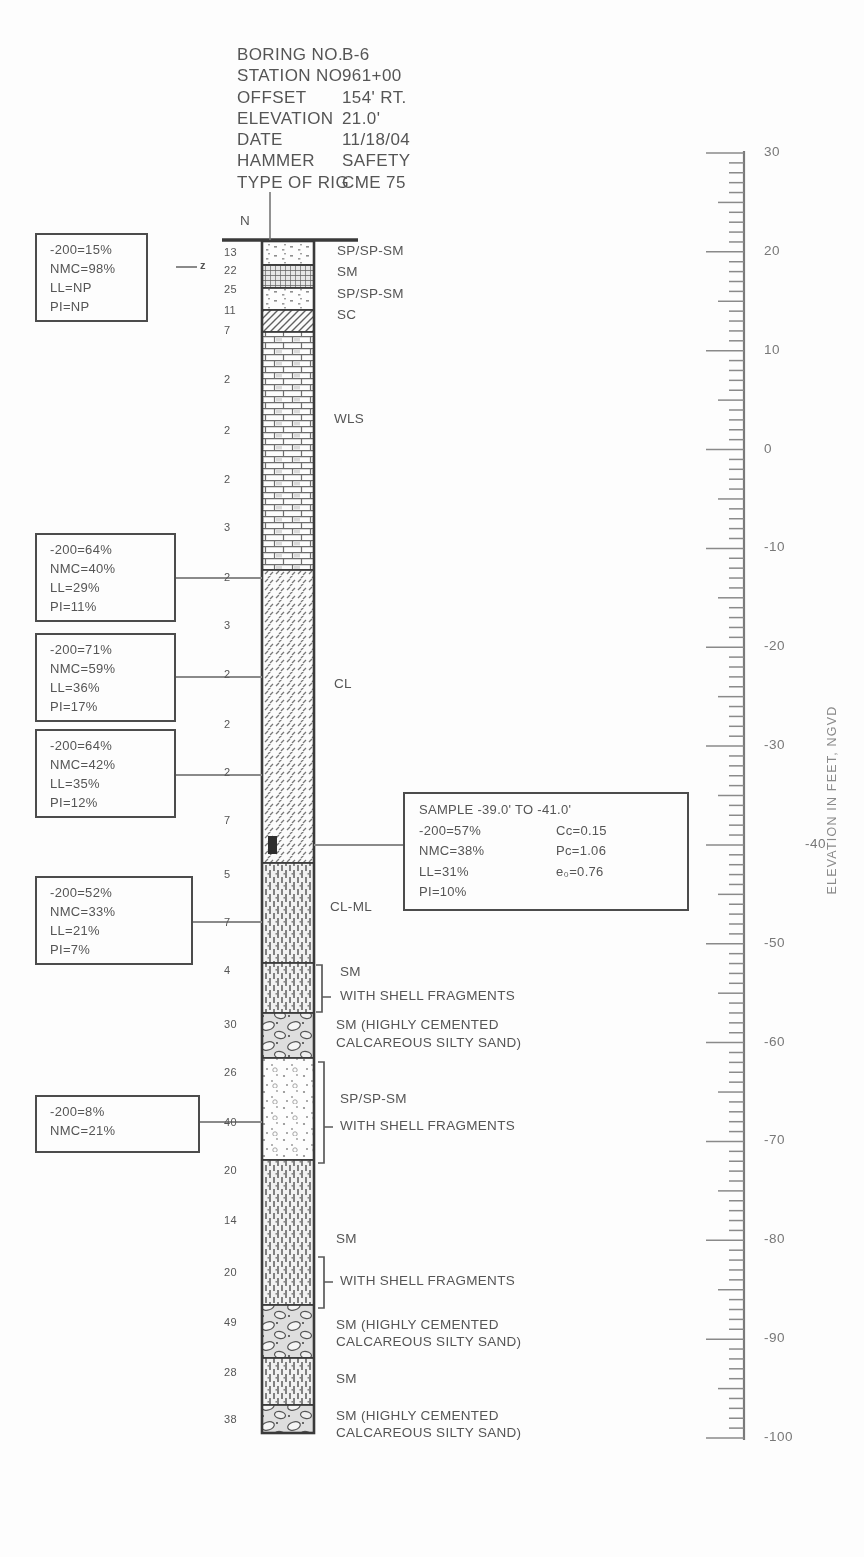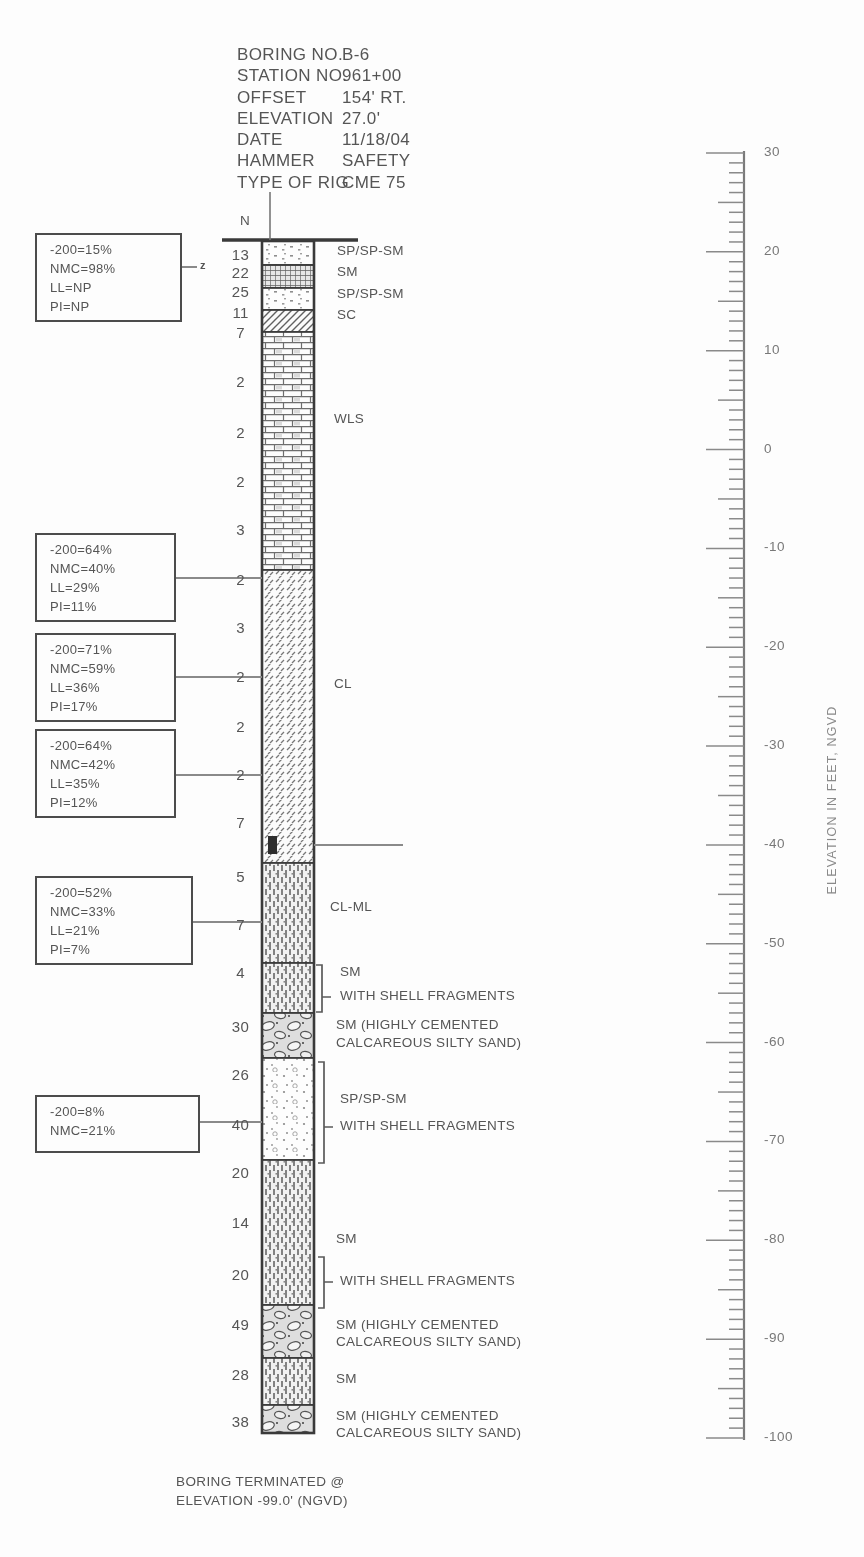--- a/index.html
+++ b/index.html
@@ -7,21 +7,21 @@
     position:relative;width:864px;height:1557px;background:#fdfdfd;
     font-family:"Liberation Sans",sans-serif;color:#555;overflow:hidden;
   }
   svg.linework{position:absolute;left:0;top:0;}
   
   .boring-header{position:absolute;left:237px;top:44px;}
   .hrow{display:flex;line-height:21.3px;font-size:17px;letter-spacing:.4px;white-space:nowrap;}
   .hlabel{width:105px;}
   
   .nlabel{position:absolute;left:240px;top:213px;font-size:13.5px;letter-spacing:.3px;}
-  .nv{position:absolute;left:224px;width:33px;text-align:center;font-size:15px;letter-spacing:.3px;}
+  .nv{position:absolute;left:224px;width:33px;text-align:left;font-size:11px;letter-spacing:.3px;}
   .ll{position:absolute;font-size:13.5px;letter-spacing:.3px;white-space:nowrap;}
   .sl{position:absolute;left:764px;font-size:13.5px;color:#787878;letter-spacing:.5px;}
   
   .callout{
     position:absolute;border:2px solid #4c4c4c;background:#fdfdfd;
     padding:5px 6px 4px 13px;font-size:13px;line-height:19px;letter-spacing:.3px;
     box-sizing:border-box;white-space:nowrap;
   }
   .leadsym{position:absolute;font-size:11px;color:#555;font-weight:bold;}
   
@@ -272,21 +272,21 @@
       <div class="hrow">
         <span class="hlabel">STATION NO.</span>
         <span>961+00</span>
       </div>
       <div class="hrow">
         <span class="hlabel">OFFSET</span>
         <span>154' RT.</span>
       </div>
       <div class="hrow">
         <span class="hlabel">ELEVATION</span>
-        <span>27.0'</span>
+        <span>21.0'</span>
       </div>
       <div class="hrow">
         <span class="hlabel">DATE</span>
         <span>11/18/04</span>
       </div>
       <div class="hrow">
         <span class="hlabel">HAMMER</span>
         <span>SAFETY</span>
       </div>
       <div class="hrow">
@@ -342,21 +342,21 @@
       <div class="ll" style="left: 340px; top: 1118px;">WITH SHELL FRAGMENTS</div>
       <div class="ll" style="left: 336px; top: 1231px;">SM</div>
       <div class="ll" style="left: 340px; top: 1273px;">WITH SHELL FRAGMENTS</div>
       <div class="ll" style="left: 336px; top: 1317px;">SM (HIGHLY CEMENTED</div>
       <div class="ll" style="left: 336px; top: 1334px;">CALCAREOUS SILTY SAND)</div>
       <div class="ll" style="left: 336px; top: 1371px;">SM</div>
       <div class="ll" style="left: 336px; top: 1408px;">SM (HIGHLY CEMENTED</div>
       <div class="ll" style="left: 336px; top: 1425px;">CALCAREOUS SILTY SAND)</div>
     </div>
   <div id="callouts">
-      <div class="callout" style="left: 35px; top: 233px; width: 147px; min-height: 80px;">
+      <div class="callout" style="left: 35px; top: 233px; width: 113px; min-height: 80px;">
         <div>-200=15%</div>
         <div>NMC=98%</div>
         <div>LL=NP</div>
         <div>PI=NP</div>
       </div>
       <div class="leadsym" style="left: 200px; top: 259px;">z</div>
       <div class="callout" style="left: 35px; top: 533px; width: 141px; min-height: 82px;">
         <div>-200=64%</div>
         <div>NMC=40%</div>
         <div>LL=29%</div>
@@ -386,30 +386,42 @@
       </div>
     </div>
   <div id="scale-labels">
       <div class="sl" style="top: 144px;">30</div>
       <div class="sl" style="top: 242.846px;">20</div>
       <div class="sl" style="top: 341.692px;">10</div>
       <div class="sl" style="top: 440.538px;">0</div>
       <div class="sl" style="top: 539.384px;">-10</div>
       <div class="sl" style="top: 638.23px;">-20</div>
       <div class="sl" style="top: 737.076px;">-30</div>
-      <div class="sl" style="top: 835.922px;">-40</div>
+      <div class="sl" style="top: 835.922px; margin-left: 41px;">-40</div>
       <div class="sl" style="top: 934.768px;">-50</div>
       <div class="sl" style="top: 1033.61px;">-60</div>
       <div class="sl" style="top: 1132.46px;">-70</div>
       <div class="sl" style="top: 1231.31px;">-80</div>
       <div class="sl" style="top: 1330.15px;">-90</div>
       <div class="sl" style="top: 1429px;">-100</div>
     </div>
 
+  <div class="samplebox" id="samplebox" style="left: 403px; top: 792px; width: 286px; min-height: 110px;">
+    <div>SAMPLE -39.0' TO -41.0'</div>
+    <div class="sb-cols">
+      <div class="sb-col-left" id="sb-left">
+          <div>-200=57%</div>
+          <div>NMC=38%</div>
+          <div>LL=31%</div>
+          <div>PI=10%</div>
+        </div>
+      <div id="sb-right">
+          <div>Cc=0.15</div>
+          <div>Pc=1.06</div>
+          <div>e₀=0.76</div>
+        </div>
+    </div>
+  </div>
 
   <div class="axis-label">ELEVATION IN FEET, NGVD</div>
 
-  <div class="footer">
-    <div>BORING TERMINATED @</div>
-    <div>ELEVATION -99.0' (NGVD)</div>
-  </div>
 
 </div>
 
 </body></html>

